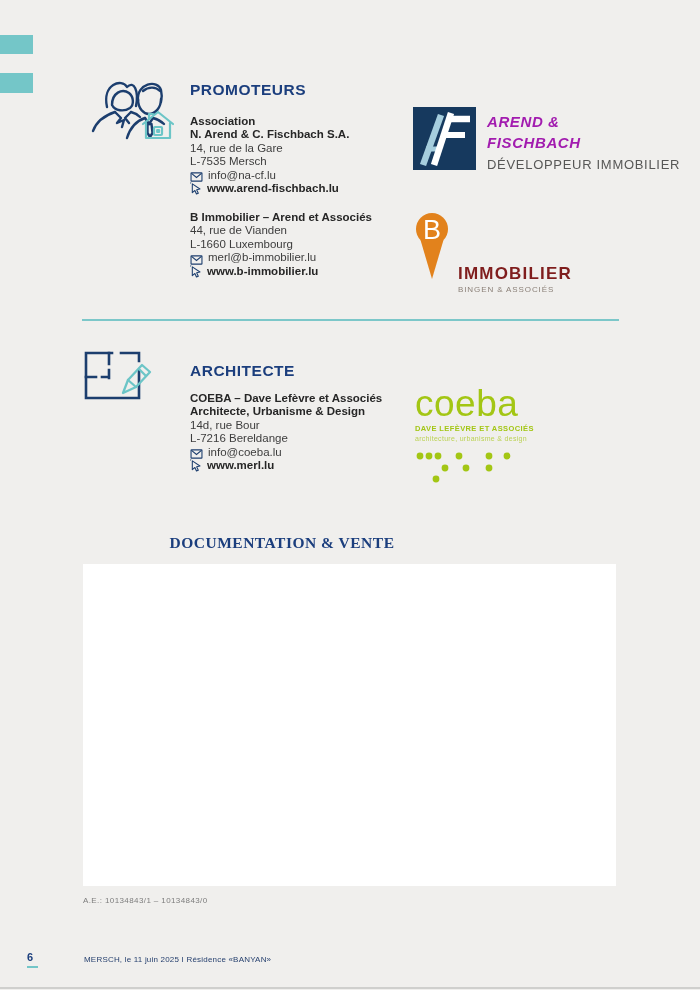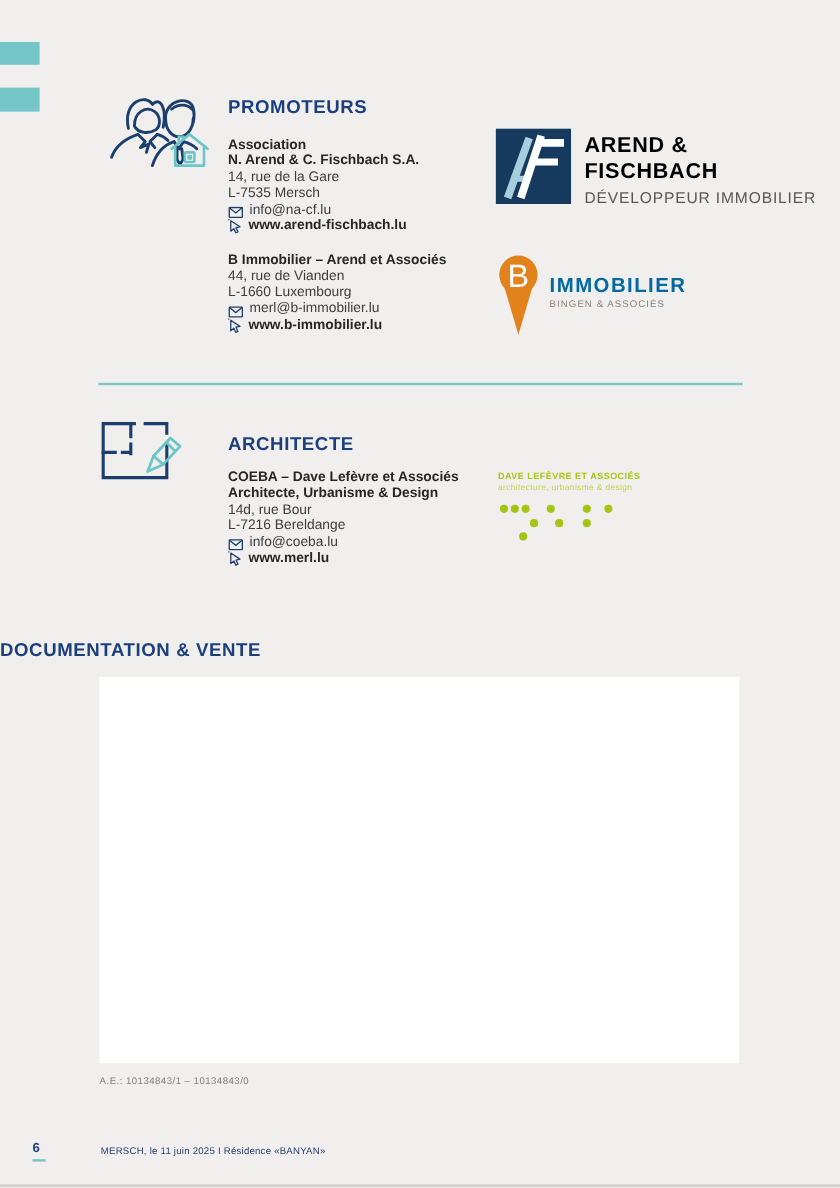--- a/index.html
+++ b/index.html
@@ -11,26 +11,26 @@
   .accent-bar{background:#74c6c8;}
   .heading{font-weight:bold;color:#1b3e7d;font-size:15.5px;letter-spacing:.5px;}
   .contact{font-size:11.5px;line-height:13.4px;color:#3d3d3d;}
   .contact .b{font-weight:bold;color:#262626;}
   .iconline{display:flex;align-items:flex-end;gap:5px;height:13.4px;}
   .iconline .ic{display:inline-flex;flex:0 0 auto;}
   .link{cursor:pointer;}
   
   .af-logo{display:flex;align-items:flex-start;gap:11px;}
   .af-text{padding-top:4px;}
-  .af-name{font-size:18px;font-weight:bold;color:#000000;letter-spacing:.6px;line-height:21px;}
+  .af-name{font-size:15px;font-weight:bold;color:#a21caf;letter-spacing:.6px;line-height:21px;font-style:italic;}
   .af-tag{font-size:13px;color:#575756;letter-spacing:.7px;margin-top:4px;}
   
   .b-logo{display:flex;align-items:flex-start;gap:9px;}
   .b-text{padding-top:17px;}
-  .b-name{font-size:17px;font-weight:bold;color:#0369a1;letter-spacing:1.2px;line-height:17px;}
+  .b-name{font-size:17px;font-weight:bold;color:#7f1d1d;letter-spacing:1.2px;line-height:17px;margin-top:36px;}
   .b-tag{font-size:8px;color:#8b8078;letter-spacing:.9px;margin-top:3px;}
   
   .coeba-word{font-size:37px;font-weight:300;color:#a3c614;line-height:32px;letter-spacing:.5px;}
   .coeba-sub1{font-size:7.5px;font-weight:bold;color:#a3c614;letter-spacing:.4px;margin-top:4px;}
   .coeba-sub2{font-size:7px;color:#bcd255;letter-spacing:.3px;margin-top:2px;}
   .coeba-dots{margin-top:9px;}
   .divider{background:#7cc7c9;}
   .doc-panel{background:#ffffff;}
   .ae{font-size:8px;color:#7d7d7d;letter-spacing:.4px;}
   .footer-num{font-size:11px;font-weight:bold;color:#1b3e7d;}
@@ -201,39 +201,40 @@
               <path d="M2.5,1.5 L10.8,7 L7.2,7.8 L9,11.6 L7,12.4 L5.3,8.7 L2.5,11 Z"></path>
               <path d="M1.2,0.8 L0.4,0.2"></path>
             </g>
           </svg>
       </span>
       <span class="link">www.merl.lu</span>
     </div>
   </div>
 
   <div class="abs" style="left:415px;top:388px;width:130px;">
+    <div class="coeba-word">coeba</div>
     <div class="coeba-sub1">DAVE LEFÈVRE ET ASSOCIÉS</div>
     <div class="coeba-sub2">architecture, urbanisme &amp; design</div>
     <div class="coeba-dots">
       <svg width="98" height="32" viewBox="0 0 98 32" fill="#a3c614">
         <circle cx="5" cy="5" r="3.4"></circle>
           <circle cx="14" cy="5" r="3.4"></circle>
           <circle cx="23" cy="5" r="3.4"></circle>
         <circle cx="44" cy="5" r="3.4"></circle>
           <circle cx="74" cy="5" r="3.4"></circle>
           <circle cx="92" cy="5" r="3.4"></circle>
         <circle cx="30" cy="17" r="3.4"></circle>
           <circle cx="51" cy="17" r="3.4"></circle>
           <circle cx="74" cy="17" r="3.4"></circle>
         <circle cx="21" cy="28" r="3.4"></circle>
       </svg>
     </div>
   </div>
 
-  <div class="abs heading" style="left:0;top:534px;width:564px;">DOCUMENTATION &amp; VENTE</div>
+  <div class="abs heading" style="left:0;top:534px;width:564px;text-align:center;font-family:Liberation Serif, serif;">DOCUMENTATION &amp; VENTE</div>
 
   <div class="abs doc-panel" style="left:83px;top:564px;width:533px;height:322px;"></div>
 
   <div class="abs ae" style="left:83px;top:896px;">A.E.: 10134843/1 – 10134843/0</div>
 
   <div class="abs footer-num" style="left:27px;top:951px;">6</div>
   <div class="abs accent-bar" style="left:27px;top:966px;width:11px;height:2px;"></div>
   <div class="abs footer-text" style="left:84px;top:955px;">MERSCH, le 11 juin 2025  I  Résidence «BANYAN»</div>
 
   <div class="abs bottom-rule" style="left:0;top:987px;width:700px;height:2px;"></div>

